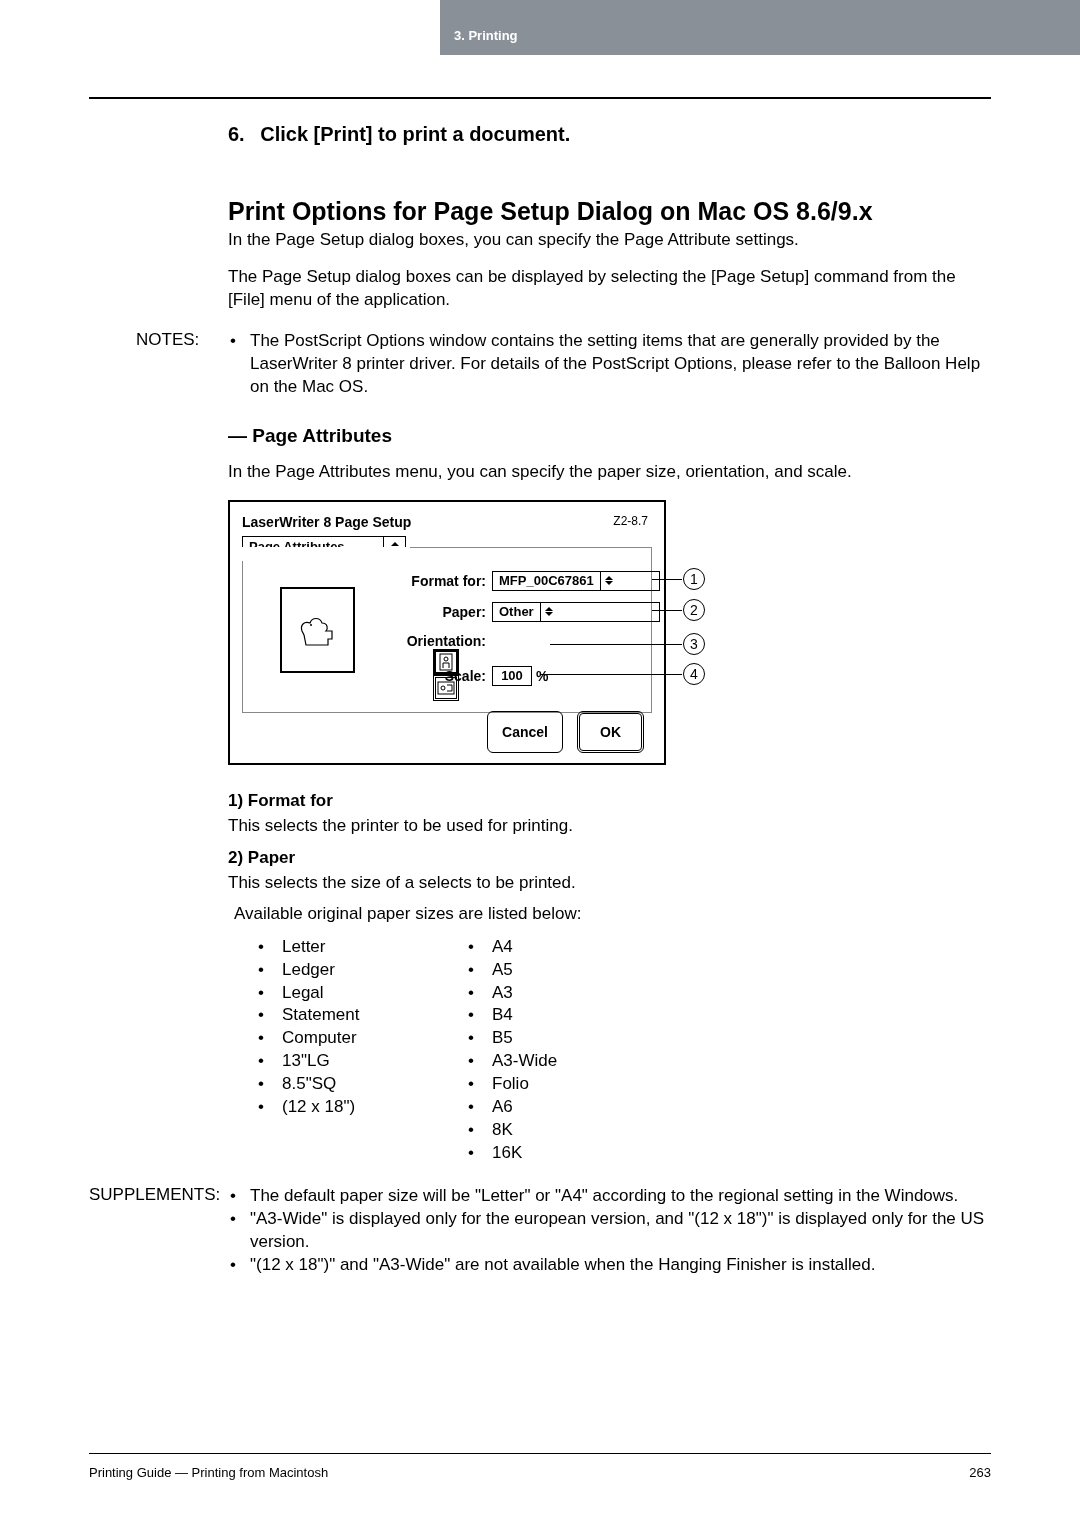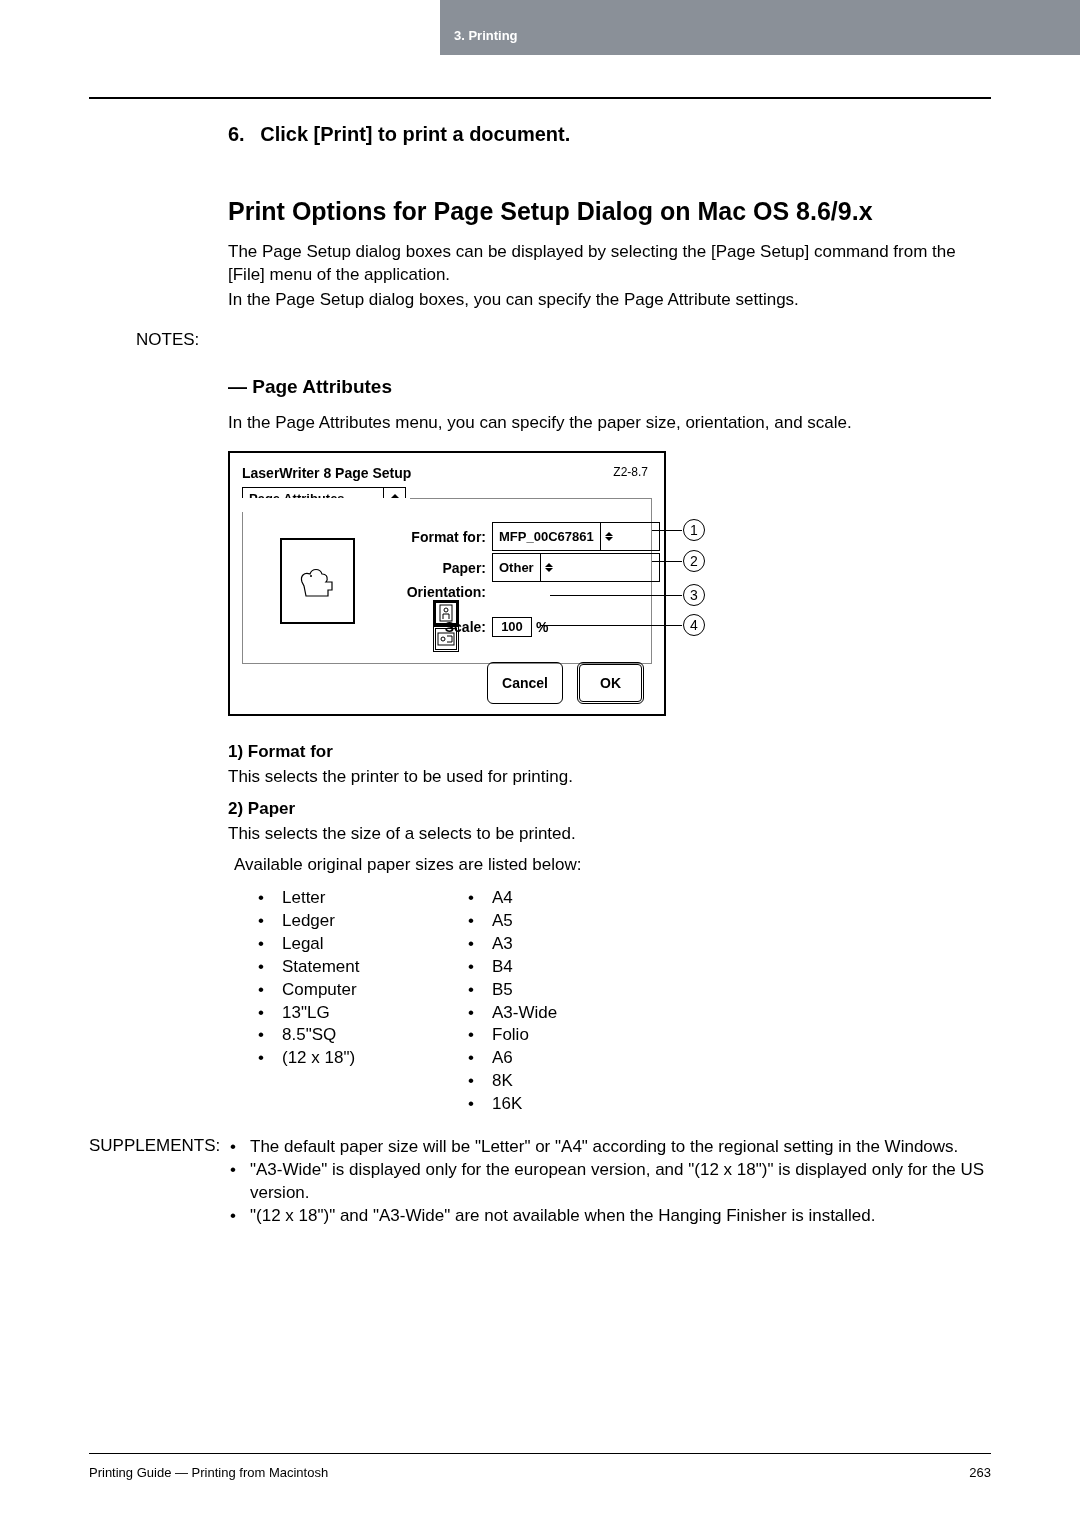--- a/index.html
+++ b/index.html
@@ -72,21 +72,21 @@
     position: absolute; left: 50px; top: 85px; width: 75px; height: 86px;
     border: 2px solid #000;
   }
   .dog {
     position: absolute; left: 16px; top: 22px; width: 40px; height: 35px;
   }
   .dog svg { width: 100%; height: 100%; }
 
   .dlg-row { position: absolute; display: flex; align-items: center; }
   .dlg-label { font-weight: bold; font-size: 14px; text-align: right; margin-right: 6px; }
-  .dlg-select { border: 1px solid #000; height: 29px; display: flex; align-items: center; font-weight: bold; font-size: 13px; }
+  .dlg-select { border: 1px solid #000; height: 20px; display: flex; align-items: center; font-weight: bold; font-size: 13px; }
   .dlg-select .val { padding: 0 6px; }
   .dlg-select .arrow { width: 18px; height: 100%; border-left: 1px solid #000; }
   .dlg-input { border: 1.5px solid #000; width: 40px; height: 20px; font-weight:bold; font-size:13px; text-align:center; line-height:18px; }
 
   .orient-btn { width: 26px; height: 26px; border: 2px solid #000; margin-right: 6px; display:flex; align-items:center; justify-content:center; position:relative; }
   .orient-btn.dbl { border: 3px double #000; }
   .orient-btn.sel { border: 3px solid #000; }
 
   .dlg-buttons { position: absolute; right: 20px; bottom: 10px; display: flex; gap: 14px; }
   .macbtn { border: 1px solid #000; border-radius: 6px; padding: 12px 14px; font-weight: bold; font-size: 14px; }
@@ -121,26 +121,27 @@
 <div class="page">
   <div class="content">
 
     <div class="step-line">
       <span class="step-num">6.</span>
       <span class="step-text">Click [Print] to print a document.</span>
     </div>
 
     <div class="h2">Print Options for Page Setup Dialog on Mac OS 8.6/9.x</div>
 
+    <div class="para" style="margin-top:2px;">In the Page Setup dialog boxes, you can specify the Page Attribute settings.</div>
     <div class="para">The Page Setup dialog boxes can be displayed by selecting the [Page Setup] command from the [File] menu of the application.</div>
-    <div class="para" style="margin-top:2px;">In the Page Setup dialog boxes, you can specify the Page Attribute settings.</div>
 
     <div class="notes-row">
       <div class="side-label">NOTES:</div>
       <ul class="bullets">
+        <li>The PostScript Options window contains the setting items that are generally provided by the LaserWriter 8 printer driver.  For details of the PostScript Options, please refer to the Balloon Help on the Mac OS.</li>
       </ul>
     </div>
 
     <div class="h3">— Page Attributes</div>
     <div class="para">In the Page Attributes menu, you can specify the paper size, orientation, and scale.</div>
 
     <div class="figure-wrap">
       <div class="dialog">
         <div class="dlg-title">LaserWriter 8 Page Setup</div>
         <div class="dlg-ver">Z2-8.7</div>

